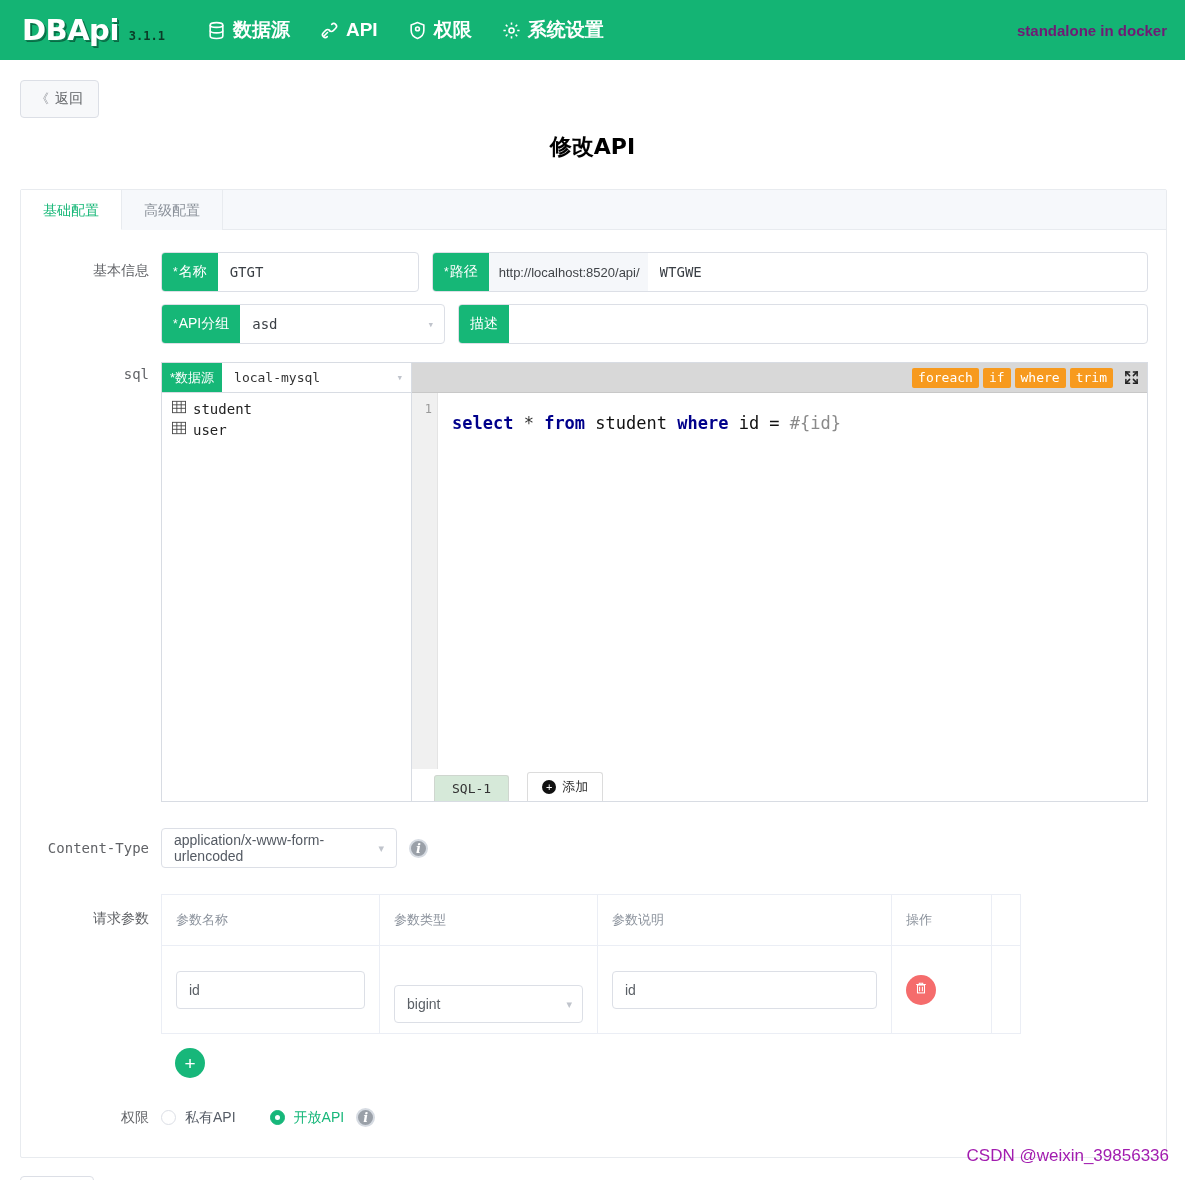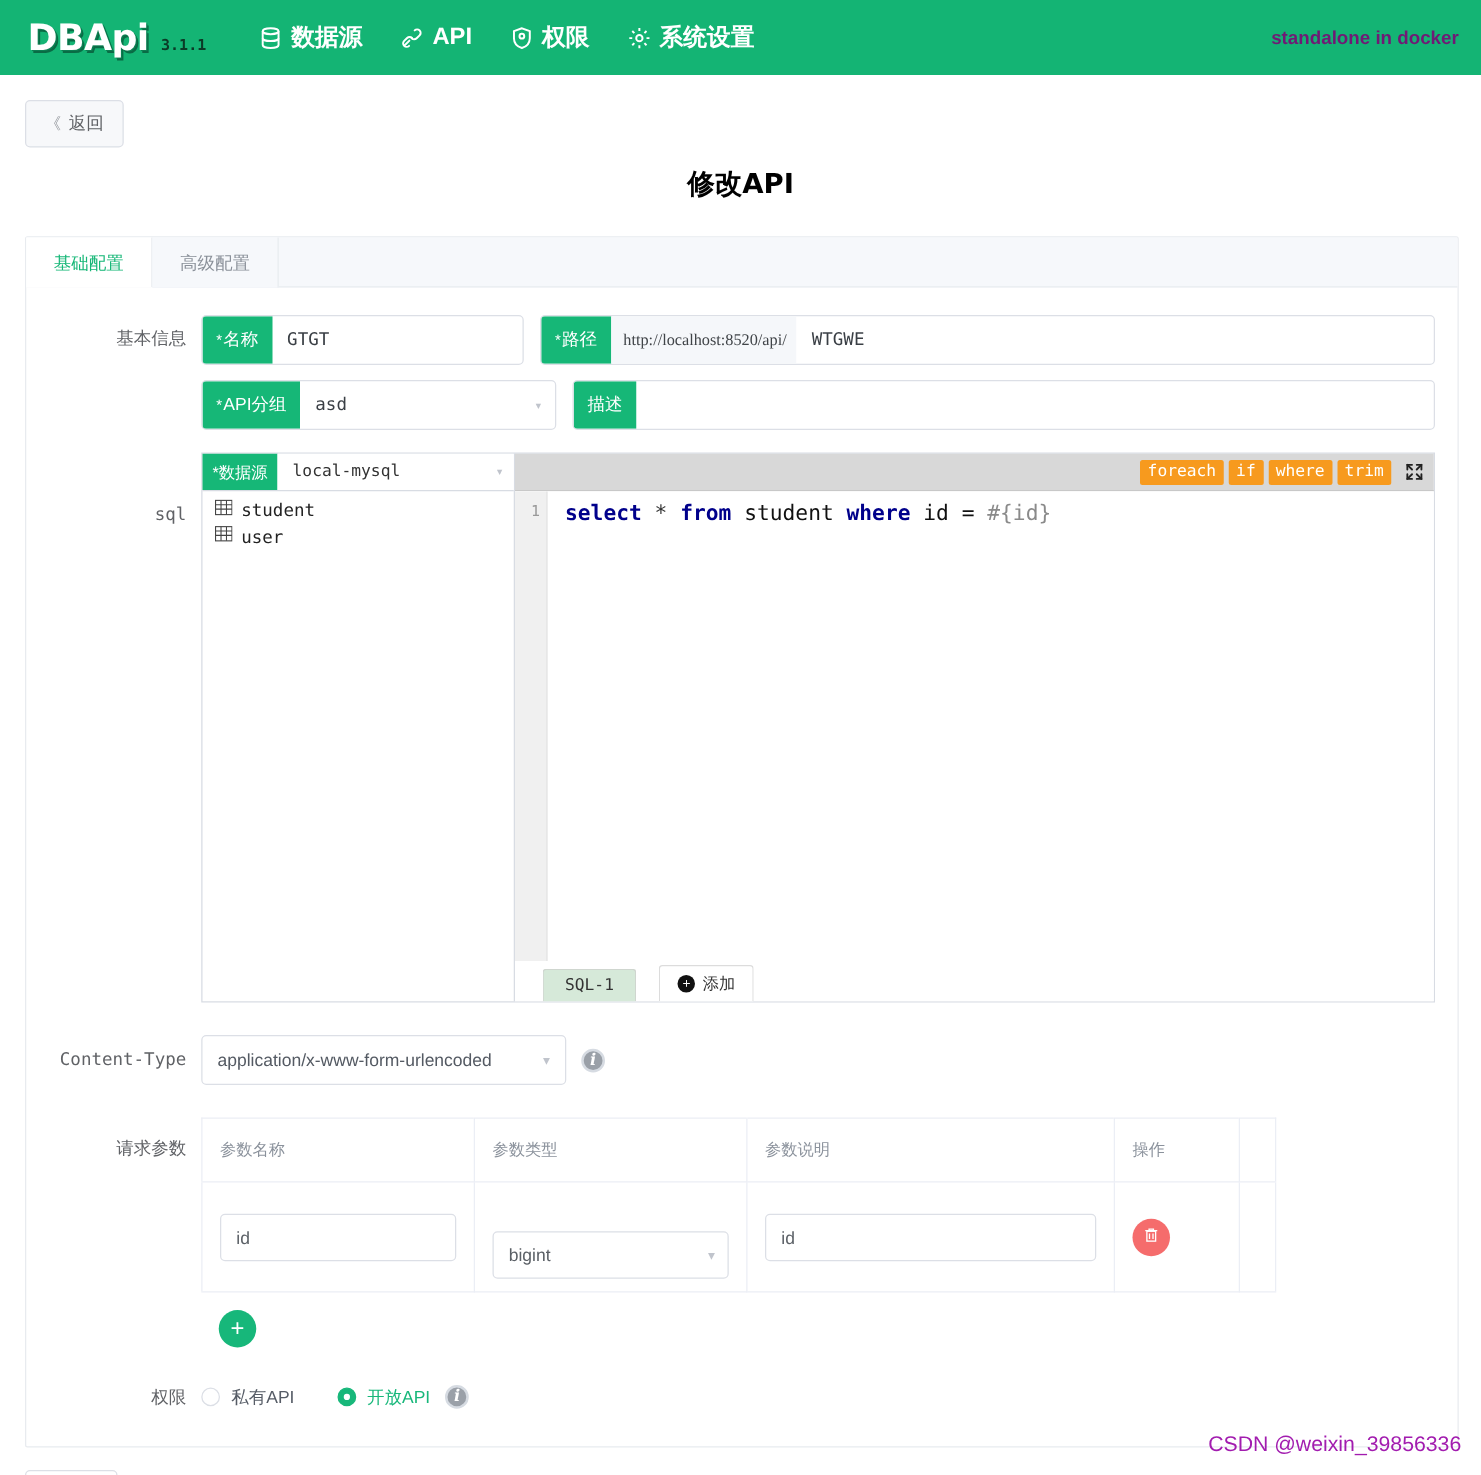--- a/index.html
+++ b/index.html
@@ -169,21 +169,21 @@
     color: #3a3f45;
     font-family: "DejaVu Sans Mono", monospace;
     background: transparent;
     min-width: 0;
   }
   .ifield.sans { font-family: "Liberation Sans", sans-serif; }
   .iaddon {
     background: #f5f7fa;
     color: #404448;
     font-size: 13px;
-    font-family: Liberation Serif, serif;
+    font-family: Liberation Sans, sans-serif;
     display: flex;
     align-items: center;
     padding: 0 8px 0 10px;
     white-space: nowrap;
   }
   .iselect {
     flex: 1;
     display: flex;
     align-items: center;
     padding: 0 10px 0 12px;
@@ -295,20 +295,21 @@
     border-right: 1px solid #e4e4e4;
   }
   .code {
     flex: 1;
     padding: 7px 0 0 14px;
     font-family: "DejaVu Sans Mono", monospace;
     font-size: 17px;
     line-height: 22px;
     white-space: pre;
     color: #111;
+    margin-top: 12px;
   }
   .kw { color: #00008b; font-weight: bold; }
   .op { color: #333; }
   .param { color: #8a8a8a; }
   .sql-tabs {
     height: 32px;
     display: flex;
     align-items: flex-end;
     padding-left: 22px;
     gap: 18px;
@@ -339,21 +340,21 @@
   .plus-circle-dark {
     width: 14px; height: 14px; border-radius: 50%;
     background: #111; color: #fff; font-size: 11px;
     display: flex; align-items: center; justify-content: center;
     line-height: 1;
   }
 
   
   .ct-row { display: flex; align-items: center; margin-top: 26px; }
   .ct-select {
-    width: 292px;
+    width: 236px;
     height: 40px;
     border: 1px solid #dcdfe6;
     border-radius: 4px;
     display: flex;
     align-items: center;
     justify-content: space-between;
     padding: 0 12px;
     font-size: 14px;
     color: #545a63;
     cursor: pointer;
@@ -582,21 +583,21 @@
           <div class="iprefix">
             <span>描述</span>
           </div>
           <input class="ifield sans" value="" style="">
         </div>
 
       </div>
     </div>
 
     <div class="form-row" style="margin-top:18px;">
-      <div class="row-label" style="padding-top:4px;margin-top:38px;">sql</div>
+      <div class="row-label" style="padding-top:4px;">sql</div>
       <div class="sql-panel">
 
         <div class="sql-left">
           <div class="ds-group">
             <div class="ds-prefix">
               <span class="star">*</span>
                 <span>数据源</span>
             </div>
             <div class="ds-select">
               <span>local-mysql</span>

